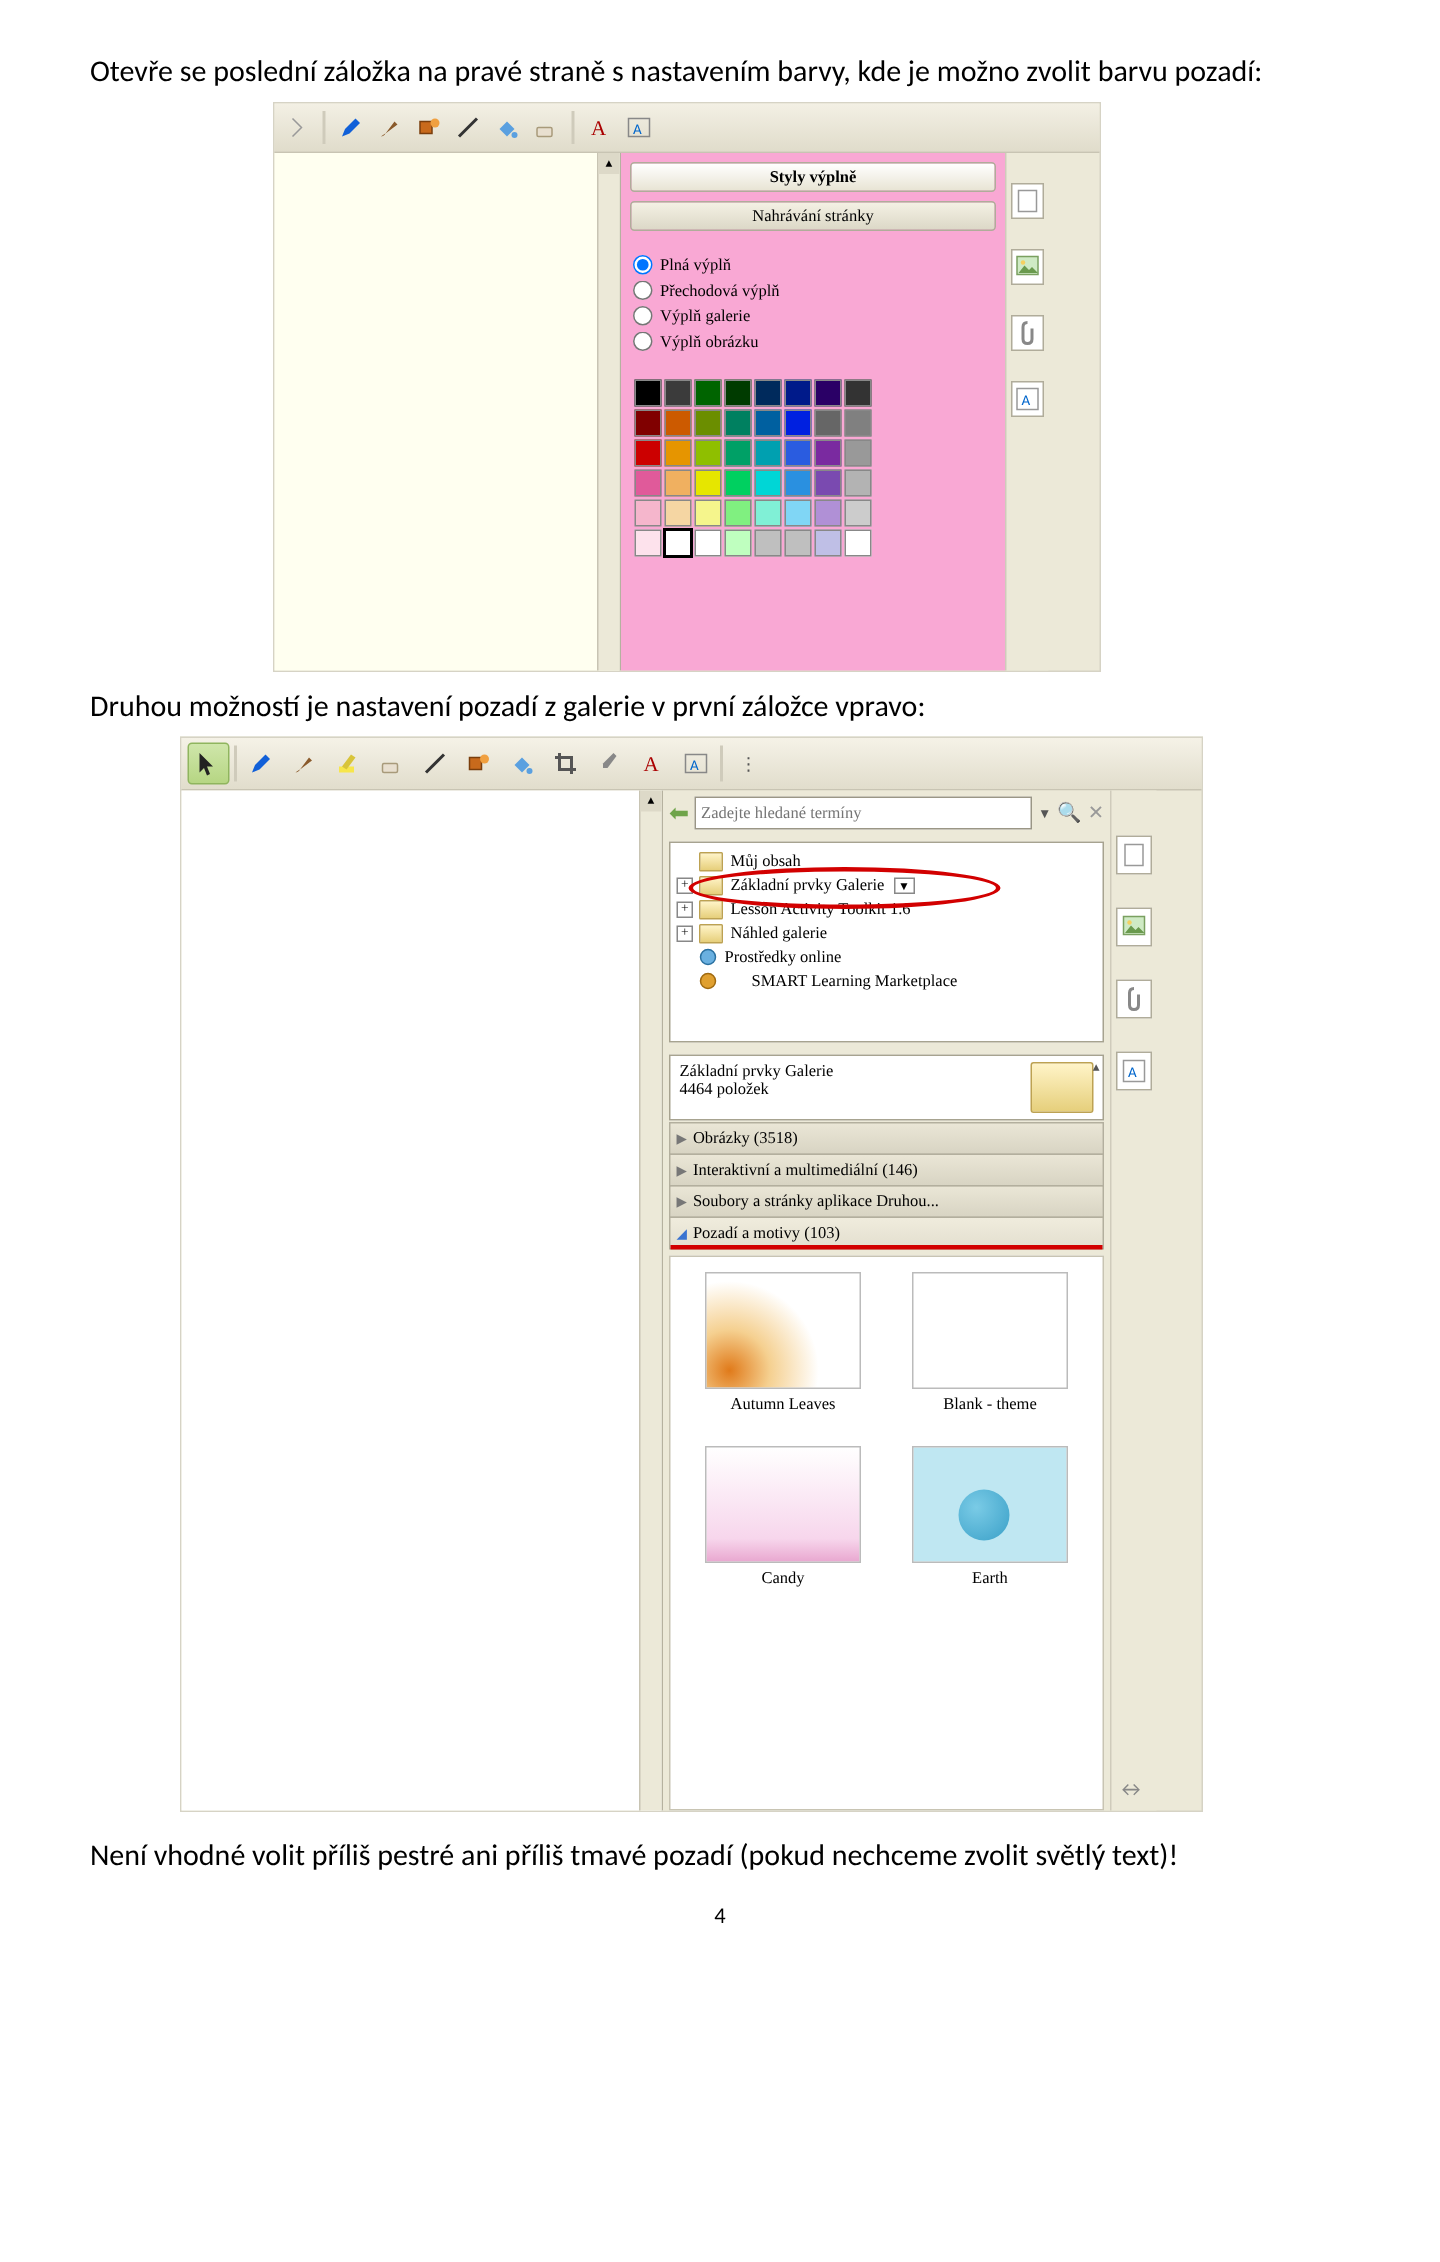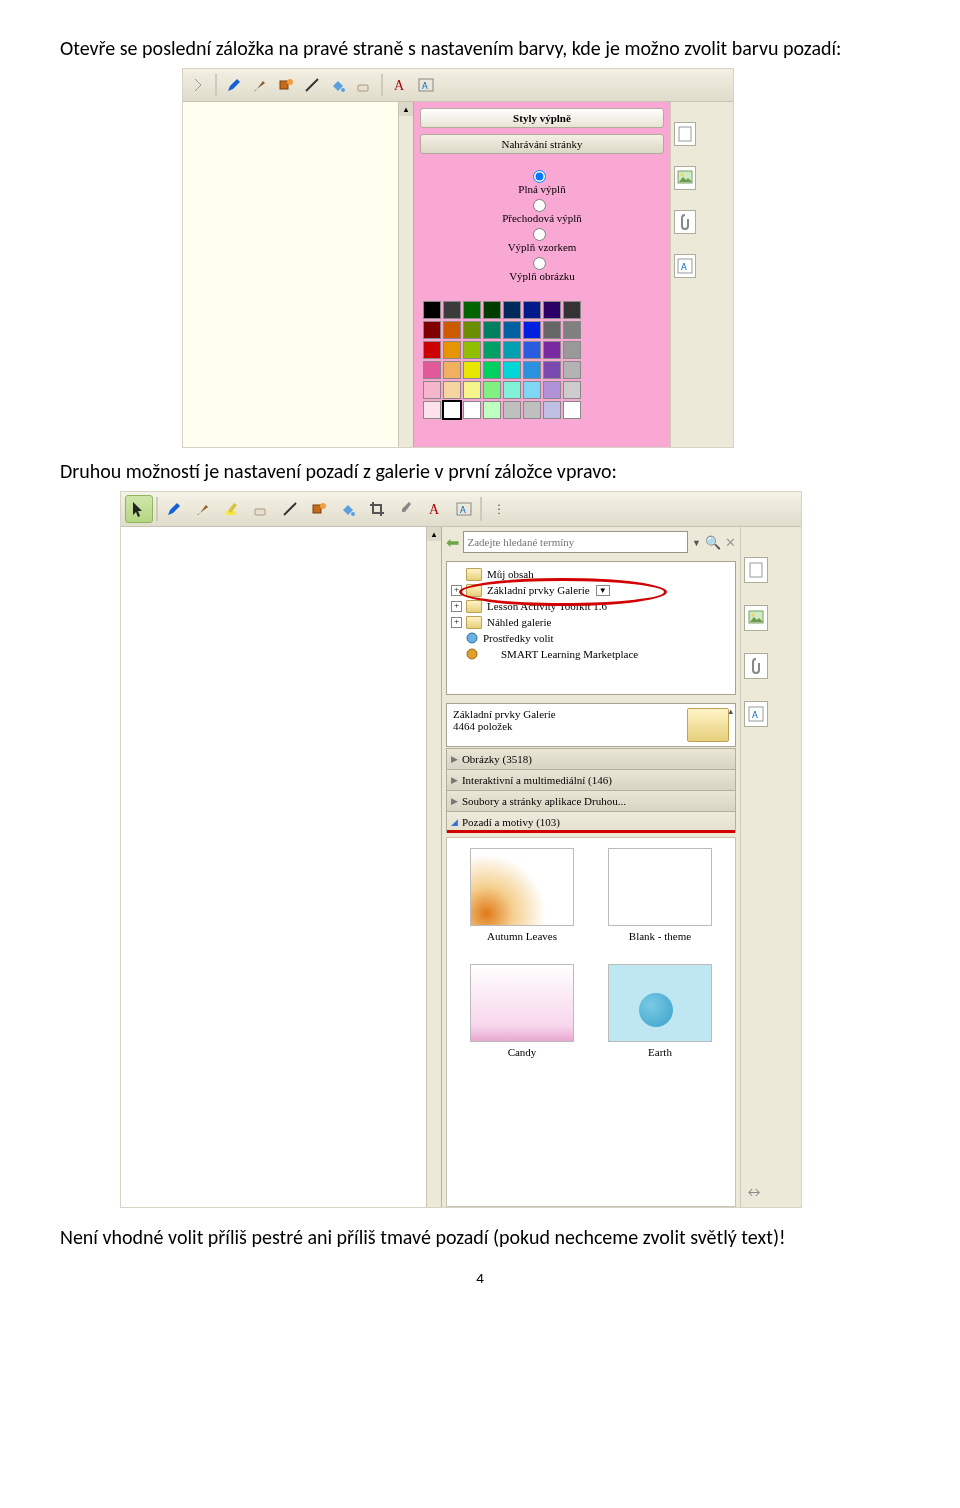--- a/index.html
+++ b/index.html
@@ -21,21 +21,21 @@
   
   .s1body{display:flex;}
   .canvas1{width:230px;height:345px;background:#fffff0;border-right:1px solid #b5b19f;position:relative;}
   .canvas1 .vsb{position:absolute;right:0;top:0;bottom:0;width:14px;background:#ece9d8;border-left:1px solid #c8c4b3;}
   .canvas1 .vsb .up{position:absolute;top:0;left:0;right:0;height:14px;background:#ddd9c8;font-size:9px;text-align:center;line-height:14px;}
   
   .panel1{width:256px;background:#f9a8d4;}
   .phdr{margin:6px 6px 2px 6px;background:linear-gradient(#fff,#e8e4d4);border:1px solid #b0ac9a;border-radius:3px;height:18px;font:bold 11px Tahoma;text-align:center;line-height:18px;}
   .phdr.sub{font-weight:normal;background:linear-gradient(#f4f1e4,#dcd8c7);}
   .radios{padding:10px 8px;font:11px Tahoma;}
-  .radio{display:flex;align-items:center;margin:4px 0;flex-direction:column;}
+  .radio{display:flex;align-items:center;margin:4px 0;}
   .radio input{margin:0 5px 0 0;}
   .swatches{padding:4px 8px;}
   .srow{display:flex;}
   .sw{width:16px;height:16px;margin:1px;border:1px solid #888;}
   .sw.sel{border:2px solid #000;margin:0;}
   .slinks{display:flex;justify-content:space-between;padding:2px 8px 8px 8px;font:11px Tahoma;}
   .slinks a{color:#0040cc;text-decoration:underline;}
   
   .sidetabs{width:28px;background:#ece9d8;border-left:1px solid #cfcbbb;padding-top:20px;display:flex;flex-direction:column;align-items:center;gap:20px;}
   .stab{width:20px;height:22px;background:#fff;border:1px solid #b0ac9a;display:flex;align-items:center;justify-content:center;}
@@ -157,21 +157,21 @@
             <label class="radio">
               <input type="radio" name="ft" checked="" style=""> 
               <span>Plná výplň</span>
             </label>
             <label class="radio">
               <input type="radio" name="ft" style=""> 
               <span>Přechodová výplň</span>
             </label>
             <label class="radio">
               <input type="radio" name="ft" style=""> 
-              <span>Výplň vzorkem</span>
+              <span>Výplň galerie</span>
             </label>
             <label class="radio">
               <input type="radio" name="ft" style=""> 
               <span>Výplň obrázku</span>
             </label>
           </div>
         <div class="swatches" id="swatches">
             <div class="srow">
               <span class="sw" style="background: rgb(0, 0, 0);"></span>
               <span class="sw" style="background: rgb(59, 59, 59);"></span>
@@ -375,21 +375,21 @@
             <div class="trow">
               <span class="toggle">+</span>
               <span class="fico"></span>
               <span style="margin-left:3px">Náhled galerie</span>
             </div>
             <div class="trow">
               <span style="width:13px;display:inline-block"></span>
               <svg width="12" height="12">
                 <circle cx="6" cy="6" r="5" fill="#6ab0e0" stroke="#2a70a0"></circle>
               </svg>
-              <span style="margin-left:3px">Prostředky volit</span>
+              <span style="margin-left:3px">Prostředky online</span>
             </div>
             <div class="trow">
               <span style="width:13px;display:inline-block"></span>
               <svg width="12" height="12">
                 <circle cx="6" cy="6" r="5" fill="#e0a030" stroke="#a06a10"></circle>
               </svg>
               <span style="margin-left:21px">SMART Learning Marketplace</span>
             </div>
           </div>
 

